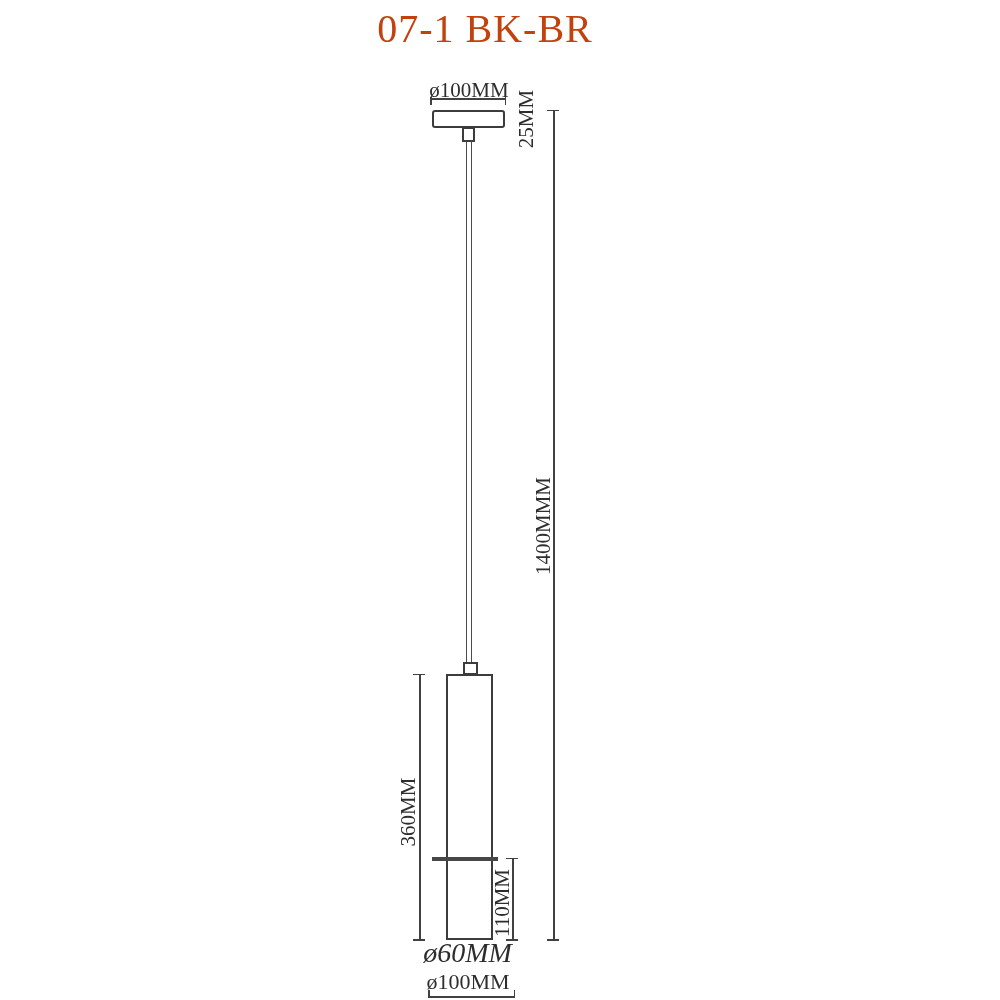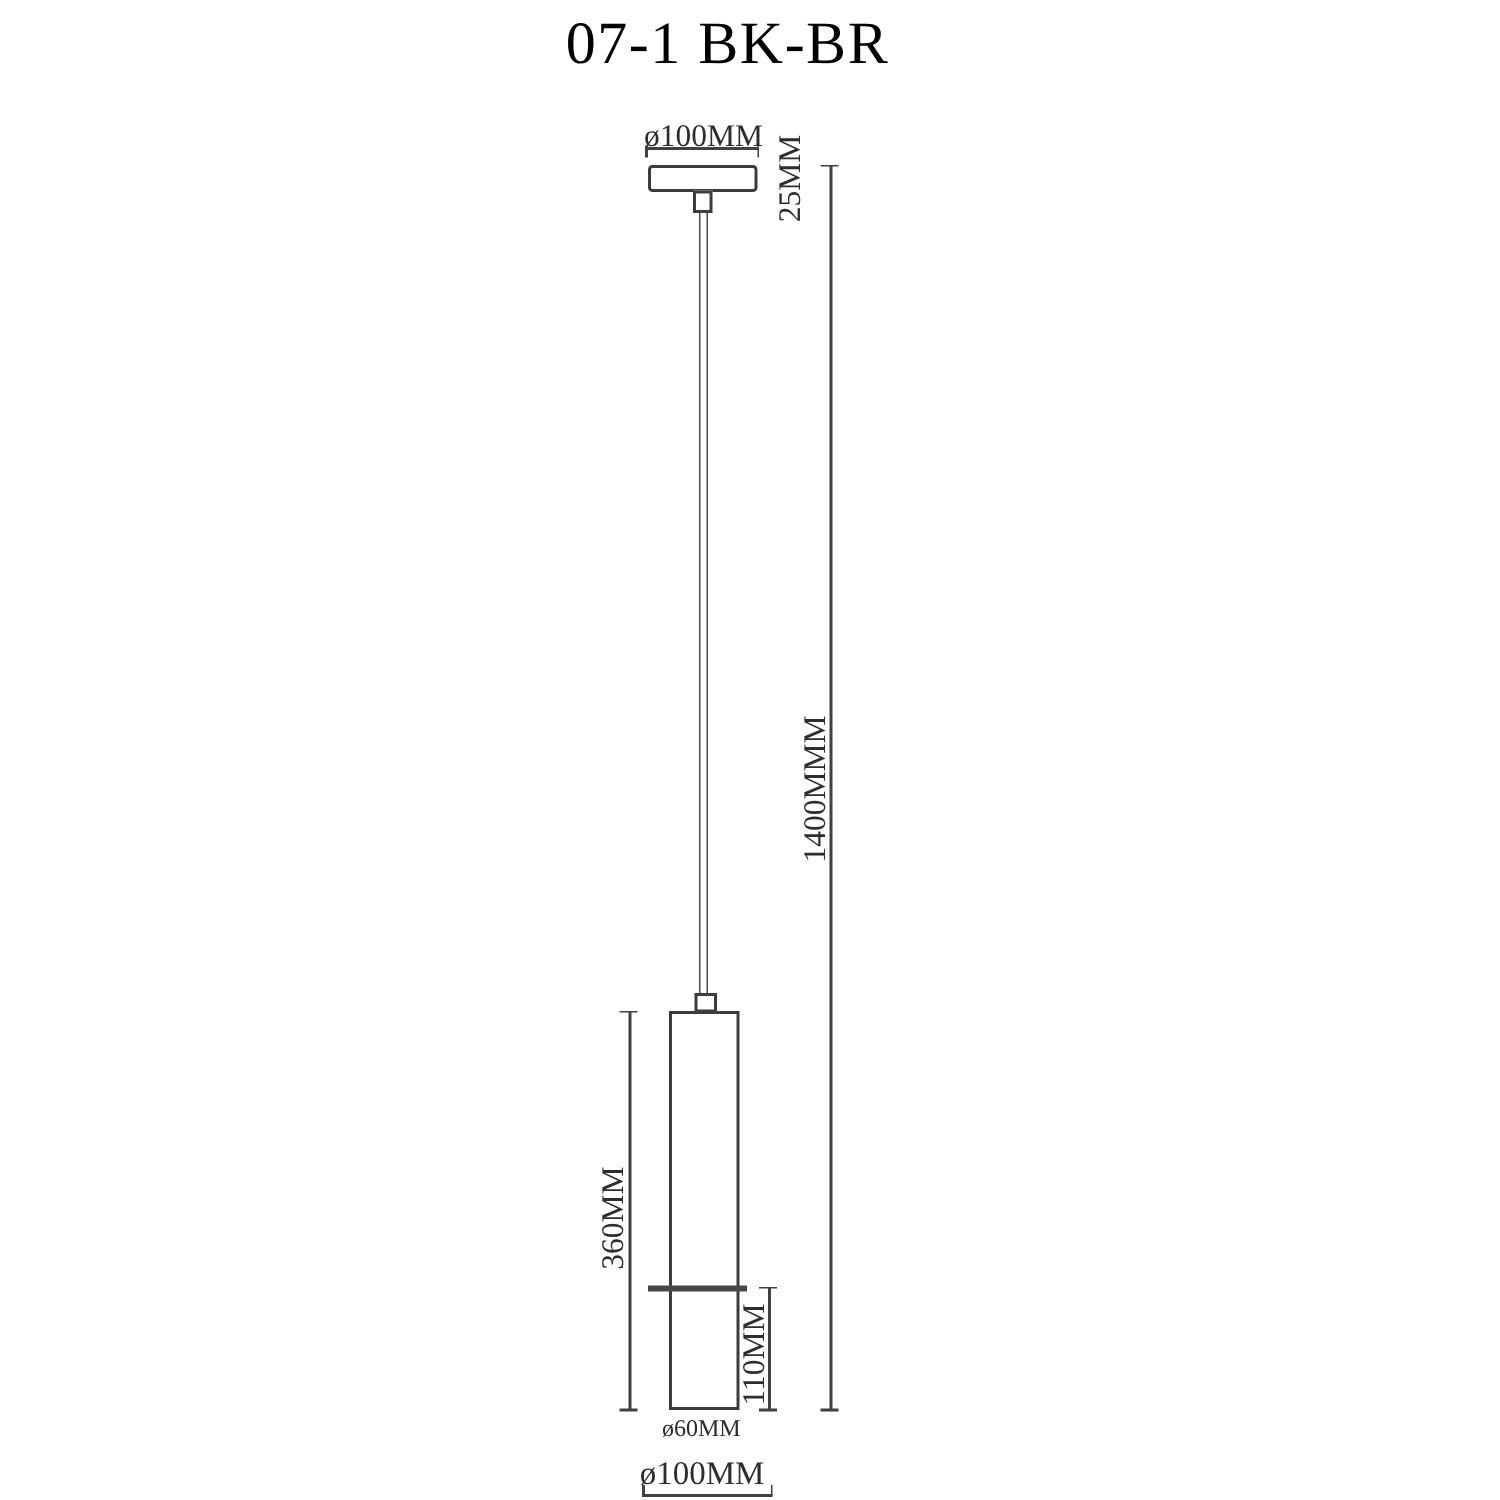--- a/index.html
+++ b/index.html
@@ -15,21 +15,21 @@
     background: #ffffff;
     overflow: hidden;
     color: #2d2d2d;
   }
   #canvas * { box-sizing: border-box; position: absolute; }
 
   .title {
     left: 280px; top: 6px; width: 410px; height: 48px;
     font-size: 40px; line-height: 46px;
     text-align: center; letter-spacing: 1px;
-    color: #000000; white-space: pre;
+    color: #c2410c; white-space: pre;
   }
 
   .dim-text {
     font-size: 21px; color: #2d2d2d; white-space: nowrap;
     text-align: center;
   }
   .dim-text.h { height: 22px; line-height: 22px; }
   .dim-text.v {
     transform: translate(-50%, -50%) rotate(-90deg);
     transform-origin: center center;
@@ -82,20 +82,20 @@
   <div class="line" style="left:506px; top:857.5px; width:12px; height:1.5px;"></div>
   <div class="line" style="left:506px; top:939px; width:12px; height:1.5px;"></div>
   <div class="dim-text v" style="left:502px; top:903px;">110MM</div>
 
   <div class="line" style="left:553px; top:110px; width:1.5px; height:830px;"></div>
   <div class="line" style="left:547px; top:109.5px; width:12px; height:1.5px;"></div>
   <div class="line" style="left:547px; top:939px; width:12px; height:1.5px;"></div>
   <div class="dim-text v" style="left:526px; top:119px;">25MM</div>
   <div class="dim-text v" style="left:543px; top:526px;">1400MMM</div>
 
-  <div class="dim-text h" style="left:405px; top:942px; width:125px; font-size:16px;">ø60MM</div>
+  <div class="dim-text h" style="left:405px; top:942px; width:125px; font-size:28px;font-style:italic;">ø60MM</div>
   <div class="dim-text h" style="left:403px; top:971px; width:130px; font-size:22px;">ø100MM</div>
 
   <div class="line" style="left:428px; top:996px; width:87px; height:1.5px;"></div>
   <div class="line" style="left:428px; top:990px; width:1.5px; height:7px;"></div>
   <div class="line" style="left:513.5px; top:990px; width:1.5px; height:7px;"></div>
 
 </div>
 
 </body></html>

